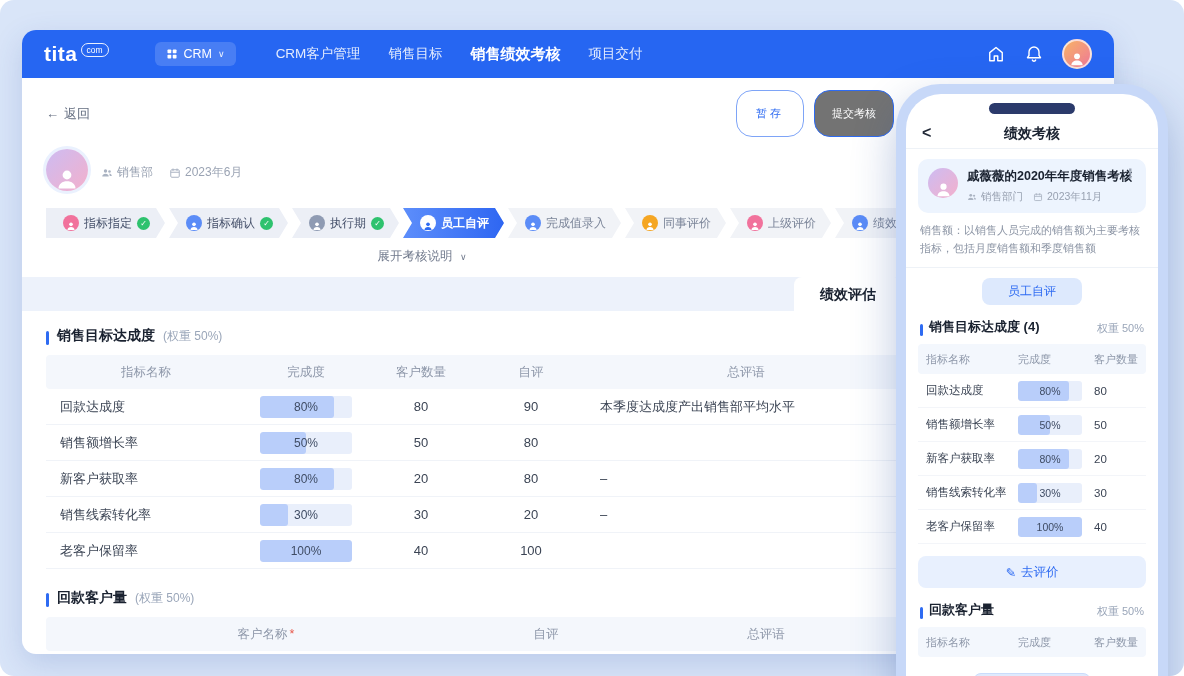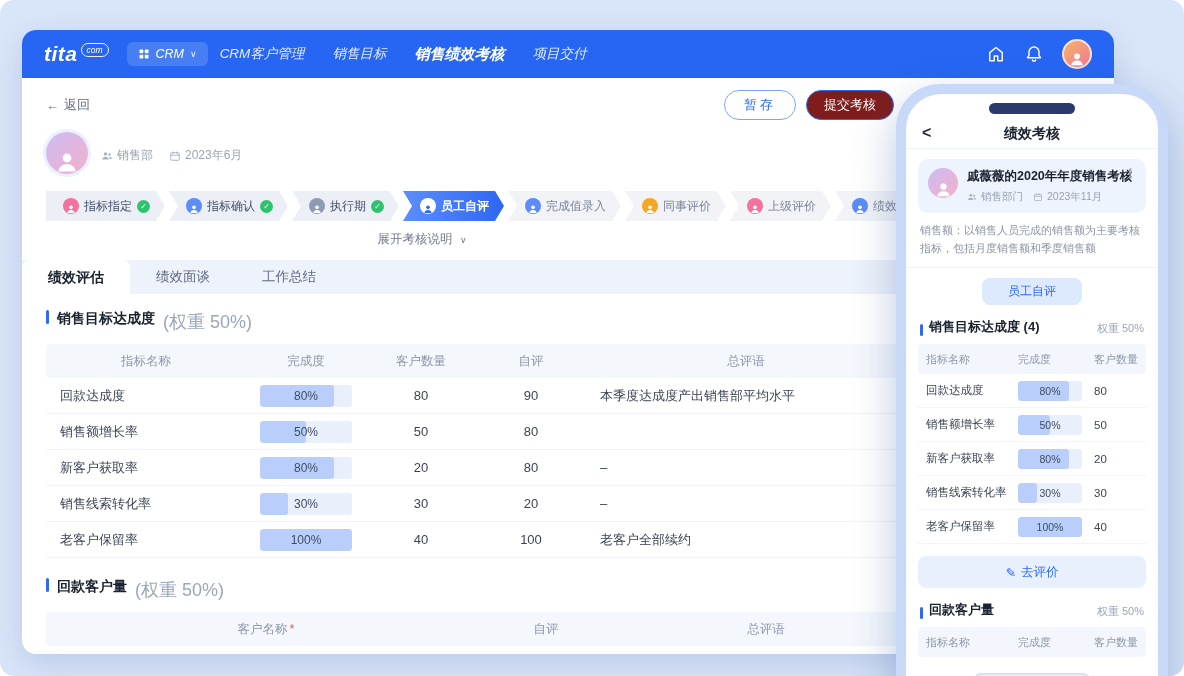--- a/index.html
+++ b/index.html
@@ -12,21 +12,21 @@
   .stage { position:relative; width:1184px; height:676px; background:#d9e5f8; border-radius:14px; overflow:hidden; }
 
   
   .window {
     position:absolute; left:22px; top:30px; width:1092px; height:624px;
     background:#fff; border-radius:14px; overflow:hidden;
     box-shadow:0 10px 30px rgba(50,85,170,.18);
   }
   .navbar {
     height:48px; background:#2666f2; display:flex; align-items:center;
-    padding:0 22px; gap:4px; color:#fff;font-style:italic;
+    padding:0 22px; gap:32px; color:#fff;
   }
   .logo { display:flex; align-items:flex-start; cursor:pointer; }
   .logo-main { font-size:21px; font-weight:800; letter-spacing:.5px; line-height:26px; }
   .logo-suffix { font-size:8.5px; border:1px solid rgba(255,255,255,.9); border-radius:8px; padding:1px 5px; margin-left:3px; margin-top:2px; }
   .crm-switch {
     display:flex; align-items:center; gap:6px; background:rgba(255,255,255,.16);
     border-radius:6px; padding:5px 11px; font-size:12.5px; cursor:pointer; margin-left:14px;
   }
   .crm-switch .caret { font-size:9px; opacity:.9; }
   .nav-items { display:flex; align-items:center; gap:28px; margin-left:8px; }
@@ -38,23 +38,23 @@
     width:30px; height:30px; border-radius:50%; overflow:hidden; cursor:pointer;
     background:linear-gradient(135deg,#f7b267,#ef7a97); display:flex; align-items:flex-end; justify-content:center;
     border:2px solid rgba(255,255,255,.7);
   }
   .nav-avatar svg { width:16px; height:16px; fill:#fff; }
 
   
   .toolbar { display:flex; align-items:center; margin:12px 24px 0; padding-right:196px; }
   .back-link { display:flex; align-items:center; gap:5px; color:#646e80; font-size:13px; cursor:pointer; }
   .toolbar-btns { margin-left:auto; display:flex; gap:10px; }
-  .btn { height:30px; border-radius:16px; font-size:13px; cursor:pointer; font-family:inherit; }
+  .btn { height:47px; border-radius:16px; font-size:11px; cursor:pointer; font-family:inherit; }
   .btn-ghost { background:#fff; border:1px solid #7ea4f7; color:#2e6bf2; padding:0 19px; letter-spacing:3px; }
-  .btn-primary { background:#7f1d1d; border:1px solid #2e6bf2; color:#fff; padding:0 17px; }
+  .btn-primary { background:#737373; border:1px solid #2e6bf2; color:#fff; padding:0 17px; }
 
   
   .title-row { display:flex; align-items:center; gap:13px; margin:12px 24px 0; }
   .big-avatar {
     width:42px; height:42px; border-radius:50%; overflow:hidden; flex:none;
     background:linear-gradient(135deg,#cdbcf2,#f3b0cc); display:flex; align-items:flex-end; justify-content:center;
     box-shadow:0 0 0 3px #eaf1fe;
   }
   .big-avatar svg { width:24px; height:24px; fill:#fff; }
   .review-title { font-size:17px; font-weight:700; color:#141b26; }
@@ -77,29 +77,29 @@
   .step-avatar svg { width:10px; height:10px; fill:#fff; }
   .step.active .step-avatar svg { fill:#2e6bf2; }
   .step-check {
     width:13px; height:13px; border-radius:50%; background:#2ec26e; color:#fff;
     font-size:8px; display:flex; align-items:center; justify-content:center; flex:none;
   }
   .expand { width:800px; text-align:center; margin-top:10px; color:#70798c; font-size:12.5px; cursor:pointer; }
   .expand .chev { font-size:9px; margin-left:4px; }
 
   
-  .tabstrip { display:flex; background:#edf2fb; height:34px; margin-top:12px; font-size:13.5px; color:#5f6b80; }
+  .tabstrip { display:flex; background:#edf2fb; height:34px; margin-top:12px; font-size:13.5px; color:#5f6b80;justify-content:flex-end; }
   .tab { padding:0 26px; line-height:34px; cursor:pointer; }
   .tab.active { background:#fff; font-weight:700; color:#1a2230; border-radius:8px 8px 0 0; font-size:14px; }
 
   .content-body { padding:0 24px; }
-  .section-head { display:flex; align-items:flex-start; gap:8px; margin:16px 0 10px; }
+  .section-head { display:flex; align-items:flex-end; gap:8px; margin:16px 0 10px; }
   .sec-bar { width:3px; height:14px; background:#2e6bf2; border-radius:2px; }
   .sec-title { font-size:14px; font-weight:700; color:#1a2230; }
-  .sec-weight { font-size:18px; color:#9aa6b9; }
+  .sec-weight { font-size:12px; color:#9aa6b9; }
 
   
   .t1-row { display:grid; grid-template-columns:200px 120px 110px 110px 320px 1fr; align-items:center; }
   .t2-row { display:grid; grid-template-columns:440px 120px 320px 1fr; align-items:center; }
   .t-head { background:#f4f7fc; height:34px; font-size:12.5px; color:#8d97a9; border-radius:4px; }
   .t-body-row { height:36px; border-bottom:1px solid #f0f3f8; font-size:13px; color:#3b4454; cursor:default; }
   .cell { padding:0 14px; overflow:hidden; white-space:nowrap; text-overflow:ellipsis; }
   .c-center { text-align:center; }
   .c-left { text-align:left; }
   .req { color:#e8584a; margin-left:2px; }
@@ -418,21 +418,20 @@
         <div class="t1-row t-body-row">
           <div class="cell c-left">老客户保留率</div>
           <div class="cell c-center">
             <div class="progress">
               <div class="progress-fill" style="width: 100%;"></div>
               <span class="progress-label">100%</span>
             </div>
           </div>
           <div class="cell c-center">40</div>
           <div class="cell c-center">100</div>
-          <div class="cell c-left" style="grid-column:5/7">老客户全部续约</div>
         </div>
       </div>
 
       <div class="section-head" style="margin-top:20px">
         <span class="sec-bar"></span>
         <span class="sec-title">回款客户量</span>
         <span class="sec-weight">(权重 50%)</span>
       </div>
 
       <div>

